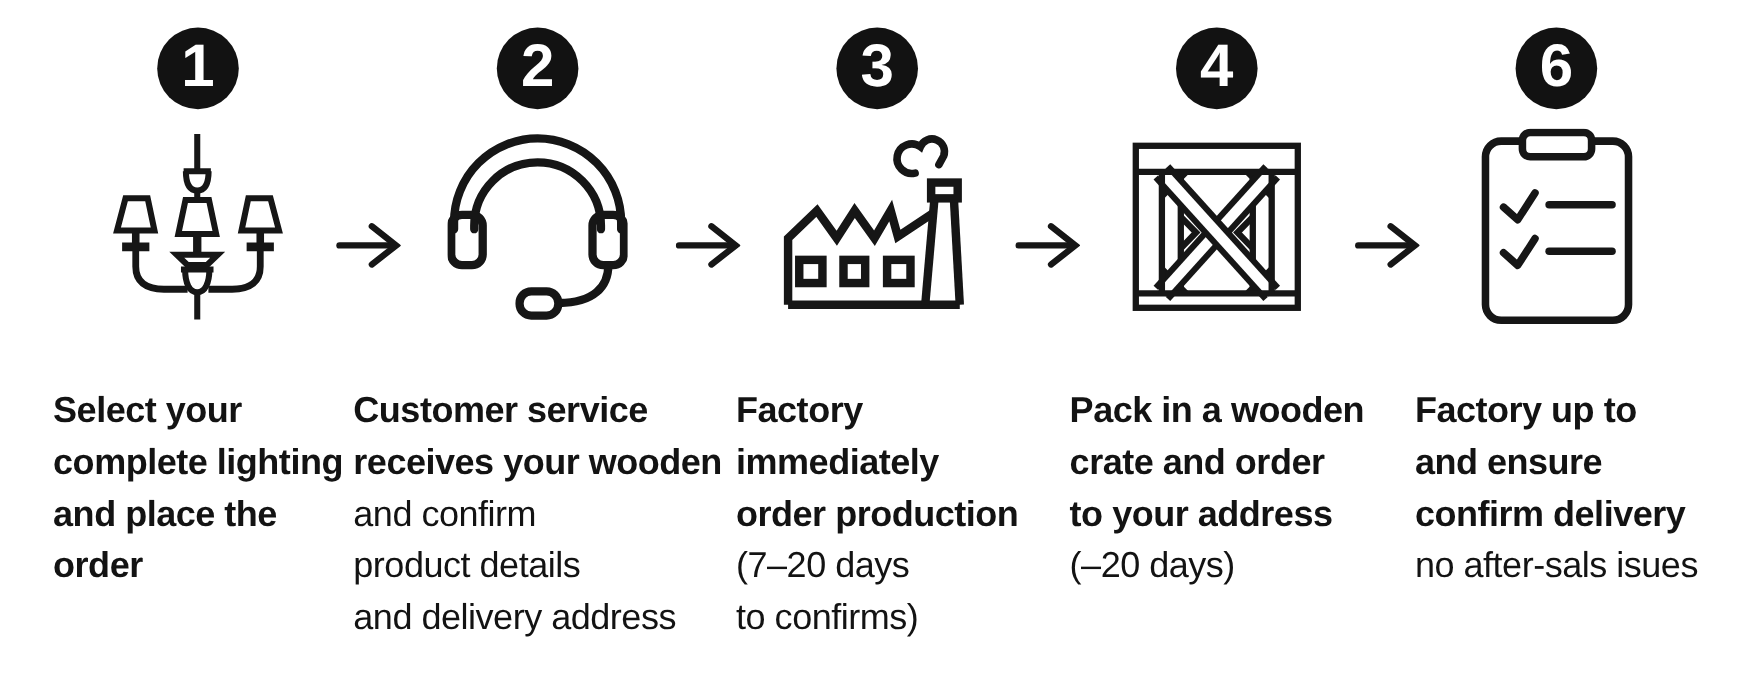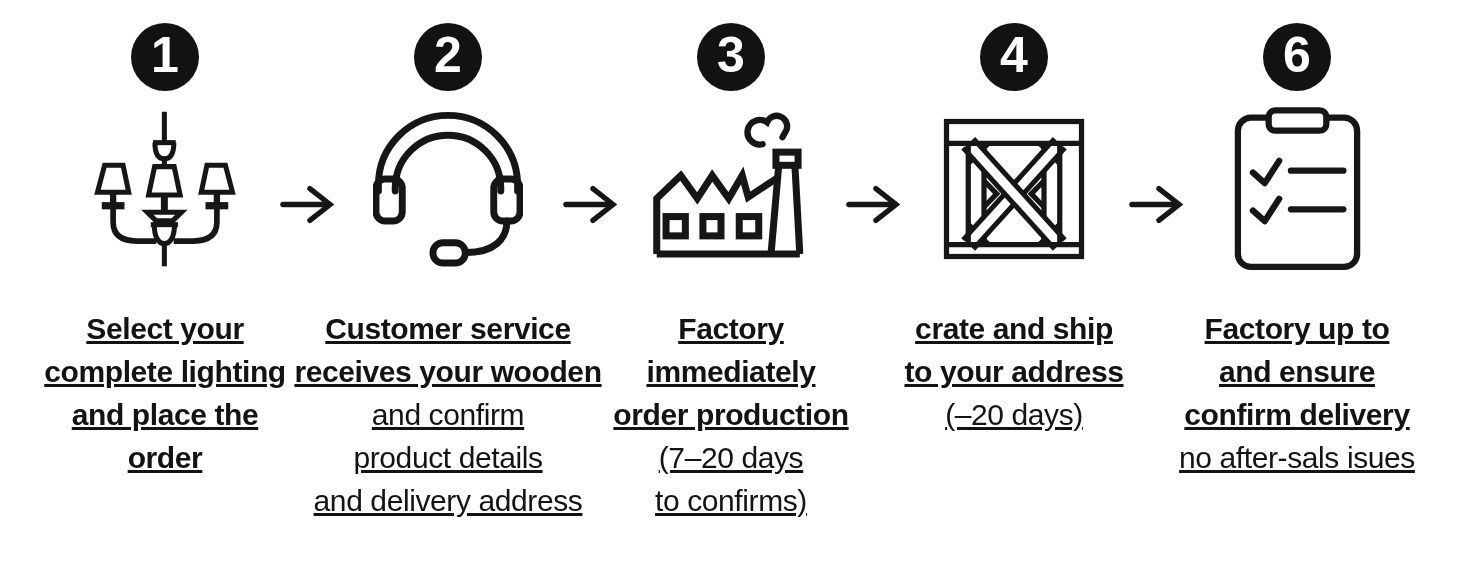--- a/index.html
+++ b/index.html
@@ -25,26 +25,25 @@
     display:flex;align-items:center;justify-content:center;
     font-size:50px;font-weight:700;line-height:1;
     padding-bottom:4px;box-sizing:border-box;
   }
   .iconbox{
     height:196px;width:100%;
     display:flex;align-items:center;justify-content:center;
   }
   .iconbox svg{flex:none;}
   .lines{
-    margin-top:20px;
-    text-align:center;
+    margin-top:34px;
+    text-align:left;
     font-size:30px;line-height:43px;
     letter-spacing:-0.4px;
     white-space:nowrap;
-    text-decoration:underline;
   }
   .lines .line{white-space:nowrap;}
   .lines .b{font-weight:700;}
   .arrowbox{
     width:43px;flex:none;
     margin-top:162px;
     display:flex;justify-content:center;align-items:center;
     overflow:visible;
   }
   .arrowbox svg{flex:none;}
@@ -186,21 +185,22 @@
     <g class="ink" stroke-width="3.5" stroke-linejoin="miter">
       <rect x="5" y="5" width="90" height="90"></rect>
       <path d="M5,19.5 H95"></path>
             <path d="M5,87 H95"></path>
       <path d="M19.5,19.5 V87"></path>
             <path d="M80.5,19.5 V87"></path>
     </g>
   </svg>
       </div>
     <div class="lines">
-        <div class="line b">crate and ship</div>
+        <div class="line b">Pack in a wooden</div>
+        <div class="line b">crate and order</div>
         <div class="line b">to your address</div>
         <div class="line">(–20 days)</div>
       </div>
   </div>
     <div class="arrowbox">
       <svg width="54" height="39" viewBox="0 0 56 40">
     <g class="ink" stroke-width="5.5" stroke-linecap="round" stroke-linejoin="miter">
       <path d="M3,20 H49"></path>
       <path d="M31,3.5 L52,20 L31,36.5" fill="none"></path>
     </g>

